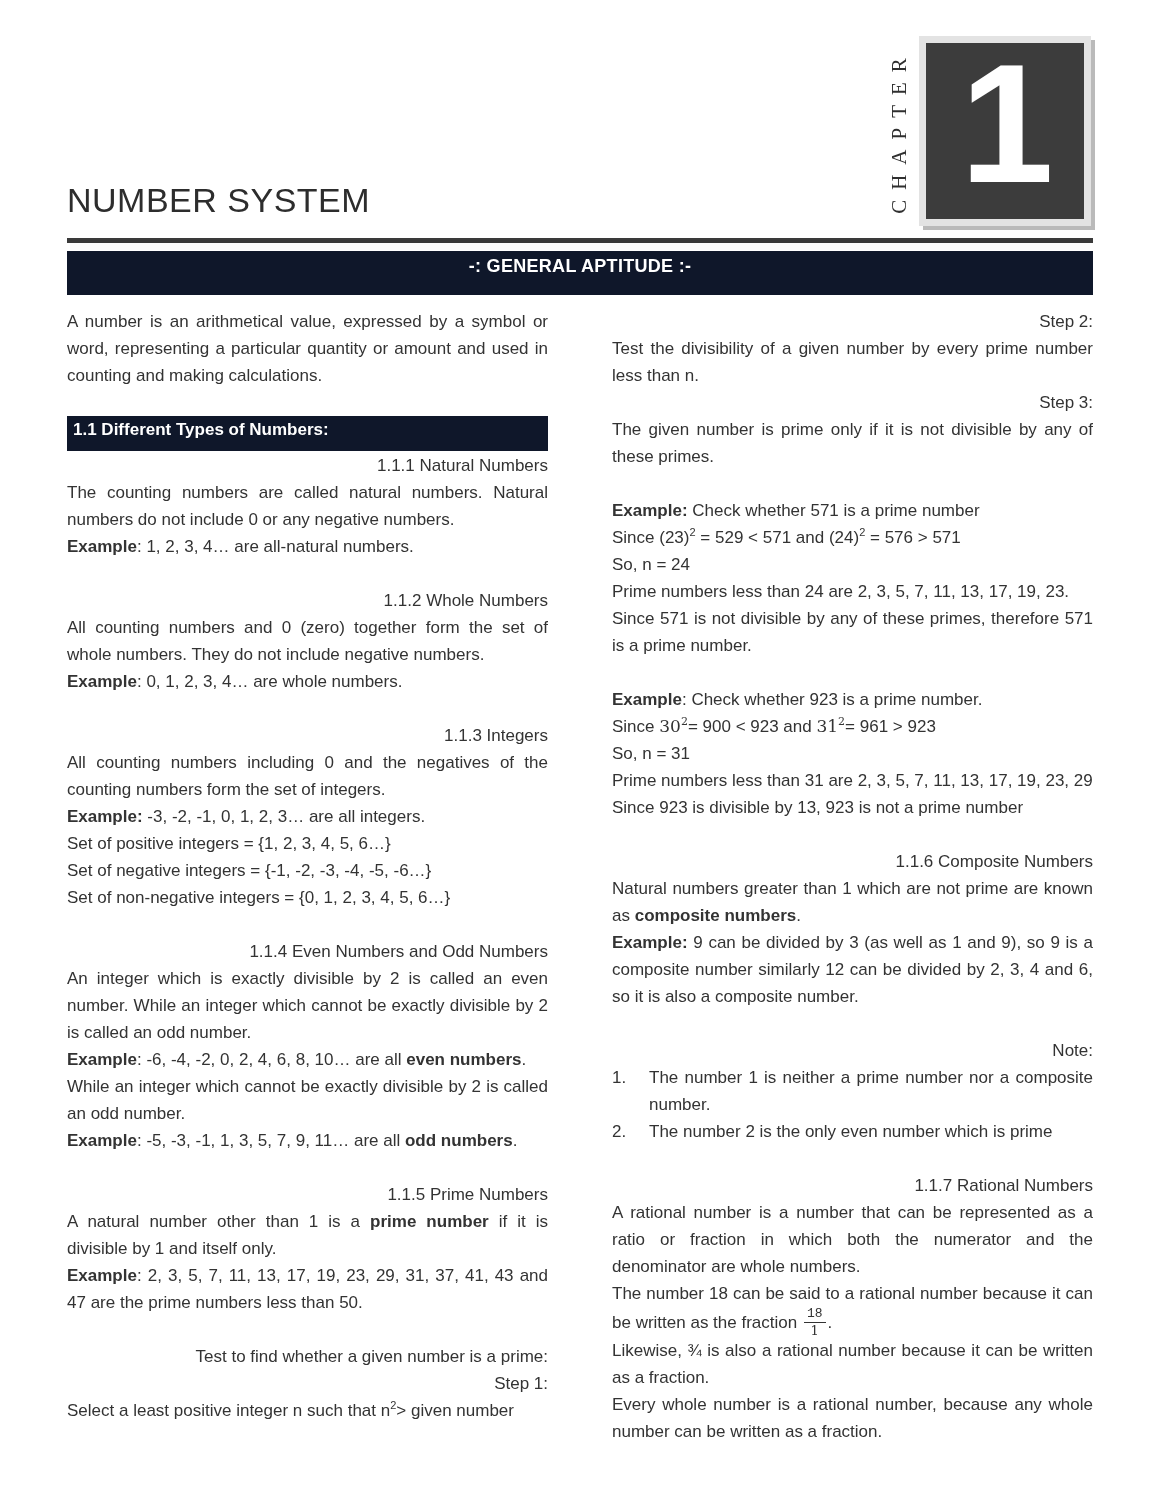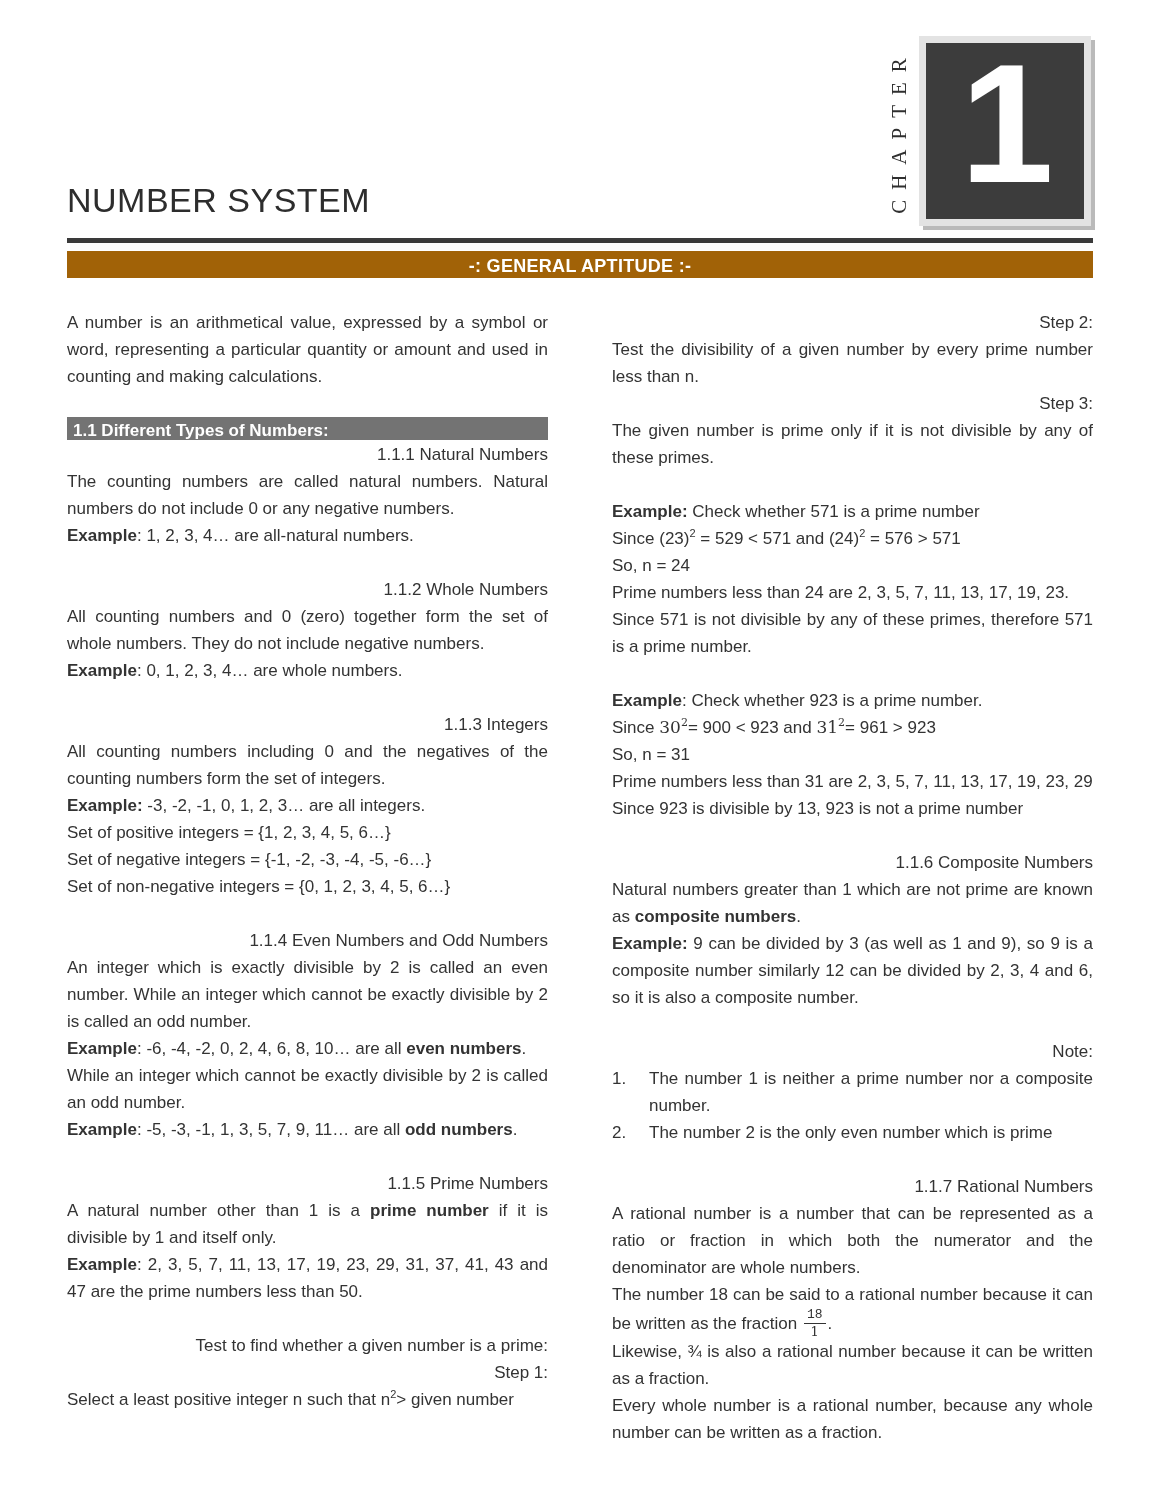--- a/index.html
+++ b/index.html
@@ -33,33 +33,33 @@
     display:flex; align-items:center; justify-content:center;
   }
   .chapter-num {
     color:#ffffff; font-size:168px; font-weight:700; line-height:1;
     margin-top:-14px; letter-spacing:-4px;
   }
 
   
   .rule { height:5px; background:#3a3a3a; }
   .banner {
-    margin-top:8px; height:27px; line-height:31px; background:#a16207;
+    margin-top:8px; height:44px; line-height:31px; background:#0f172a;
     color:#ffffff; text-align:center; font-weight:700; font-size:18px;
     letter-spacing:0.3px;
   }
 
   
-  .columns { margin-top:31px; display:flex; gap:64px; }
+  .columns { margin-top:13px; display:flex; gap:64px; }
   .col { width:481px; font-size:17px; line-height:27px; text-align:justify; }
   .para { margin:0; }
   .hline { font-weight:400; text-align:right; }
   .secbar {
-    background:#737373; color:#ffffff; font-weight:700;
-    height:23px; line-height:27px; padding:0 6px; margin-bottom:1px;
+    background:#0f172a; color:#ffffff; font-weight:700;
+    height:35px; line-height:27px; padding:0 6px; margin-bottom:1px;
     text-align:left;
   }
   .gap { height:27px; }
   .b { font-weight:700; }
   .serif { font-family:"DejaVu Serif", serif; }
   sup { font-size:11px; line-height:0; }
 
   .frac {
     display:inline-block; vertical-align:-0.55em; text-align:center;
     line-height:1.05; font-family:"DejaVu Serif", serif; font-size:13px;

